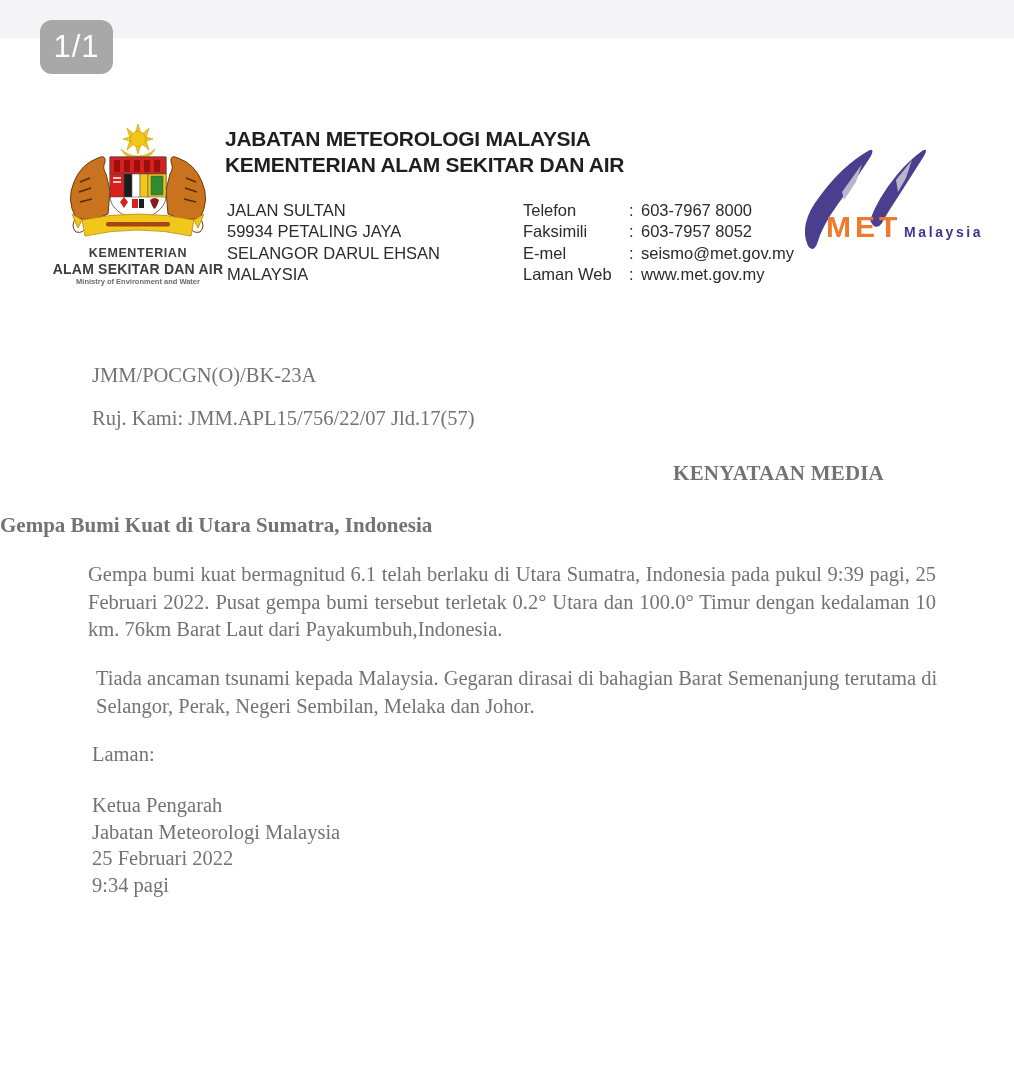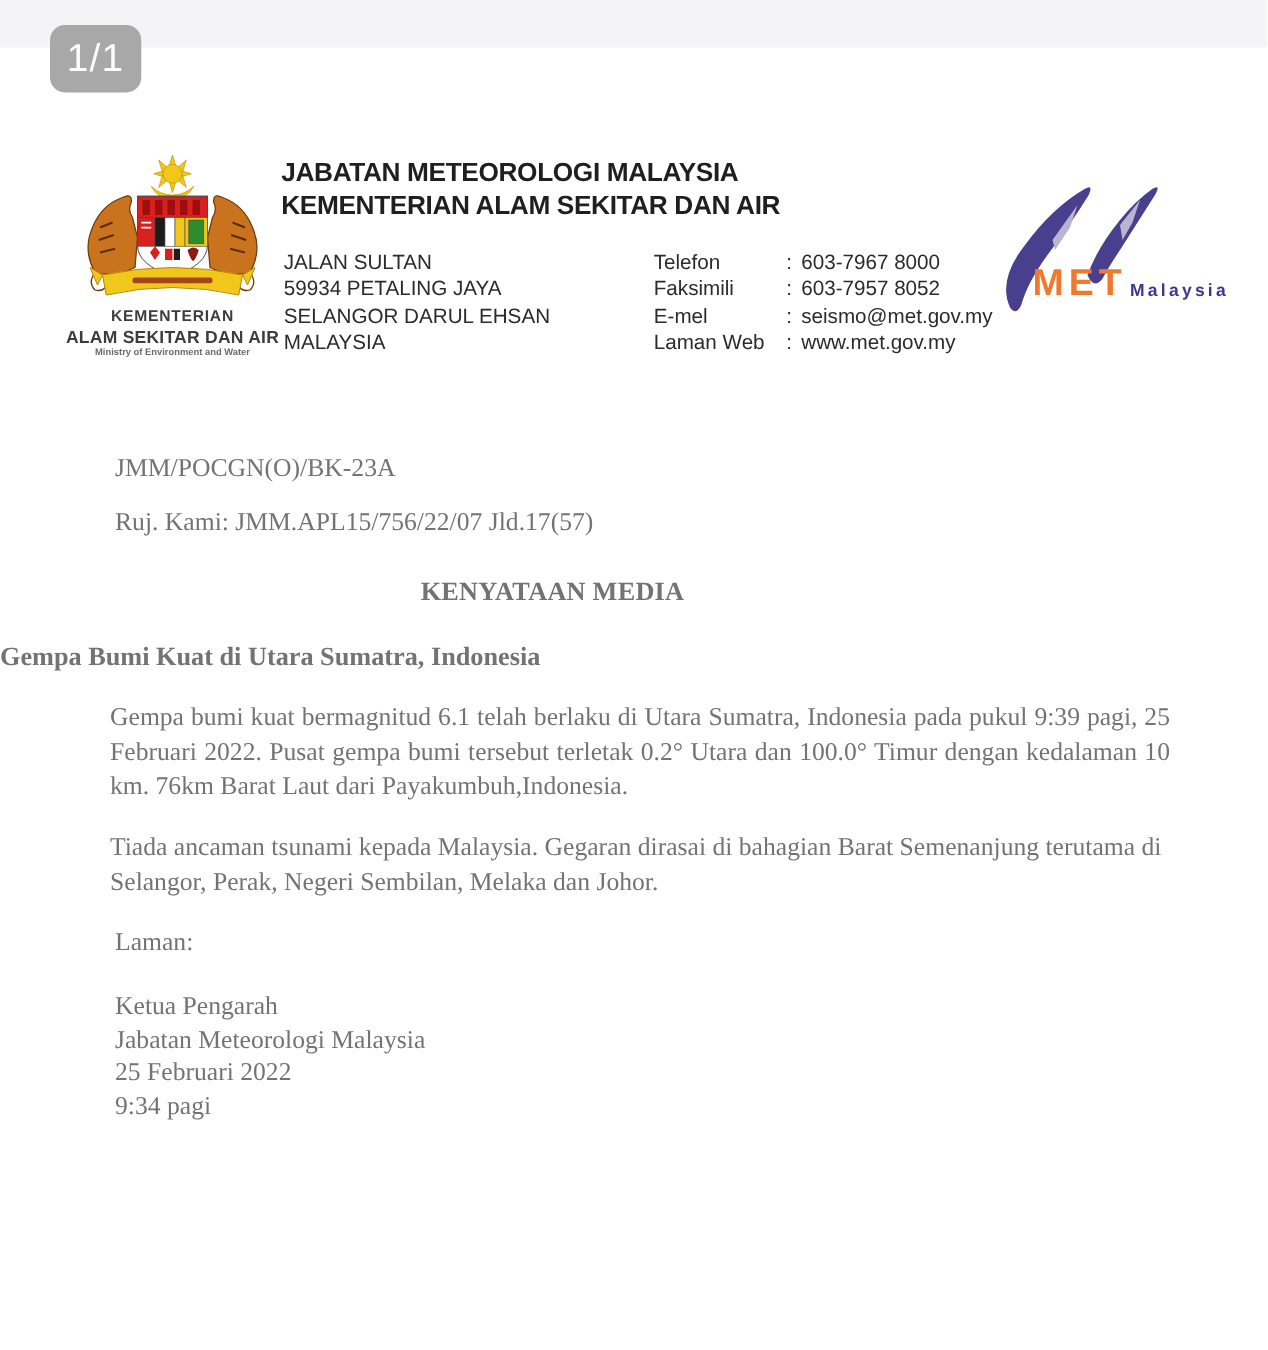--- a/index.html
+++ b/index.html
@@ -64,32 +64,32 @@
     position: absolute; left: 106px; top: 86px;
     font-size: 14px; font-weight: bold; color: #3e3690; letter-spacing: 2.6px;
   }
 
   
   .doc { font-family: "Liberation Serif", serif; color: #737373; }
   .ref-line1 { position: absolute; left: 92px; top: 364px; font-size: 20.5px; }
   .ref-line2 { position: absolute; left: 92px; top: 407px; font-size: 20.5px; }
   .doc-title {
     position: absolute; left: 0; top: 461px; width: 884px;
-    text-align: center; font-size: 21px; font-weight: bold; letter-spacing: .2px;
+    text-align: right; font-size: 21px; font-weight: bold; letter-spacing: .2px;
   }
   .doc-subtitle {
     position: absolute; left: 0; top: 513px; width: 1014px;
     text-align: left; font-size: 21px; font-weight: bold;
   }
   .para1 {
     position: absolute; left: 88px; top: 561px; width: 848px;
     font-size: 20.5px; line-height: 27.6px; text-align: justify;
   }
   .para2 {
-    position: absolute; left: 88px; top: 665px; width: 848px;
+    position: absolute; left: 96px; top: 665px; width: 848px;
     font-size: 20.5px; line-height: 27.6px;
   }
   .source-label { position: absolute; left: 92px; top: 743px; font-size: 20.5px; }
   .signature-block {
     position: absolute; left: 92px; top: 792px;
     font-size: 20.5px; line-height: 26.6px;
   }
 </style>
 </head>
 <body>

